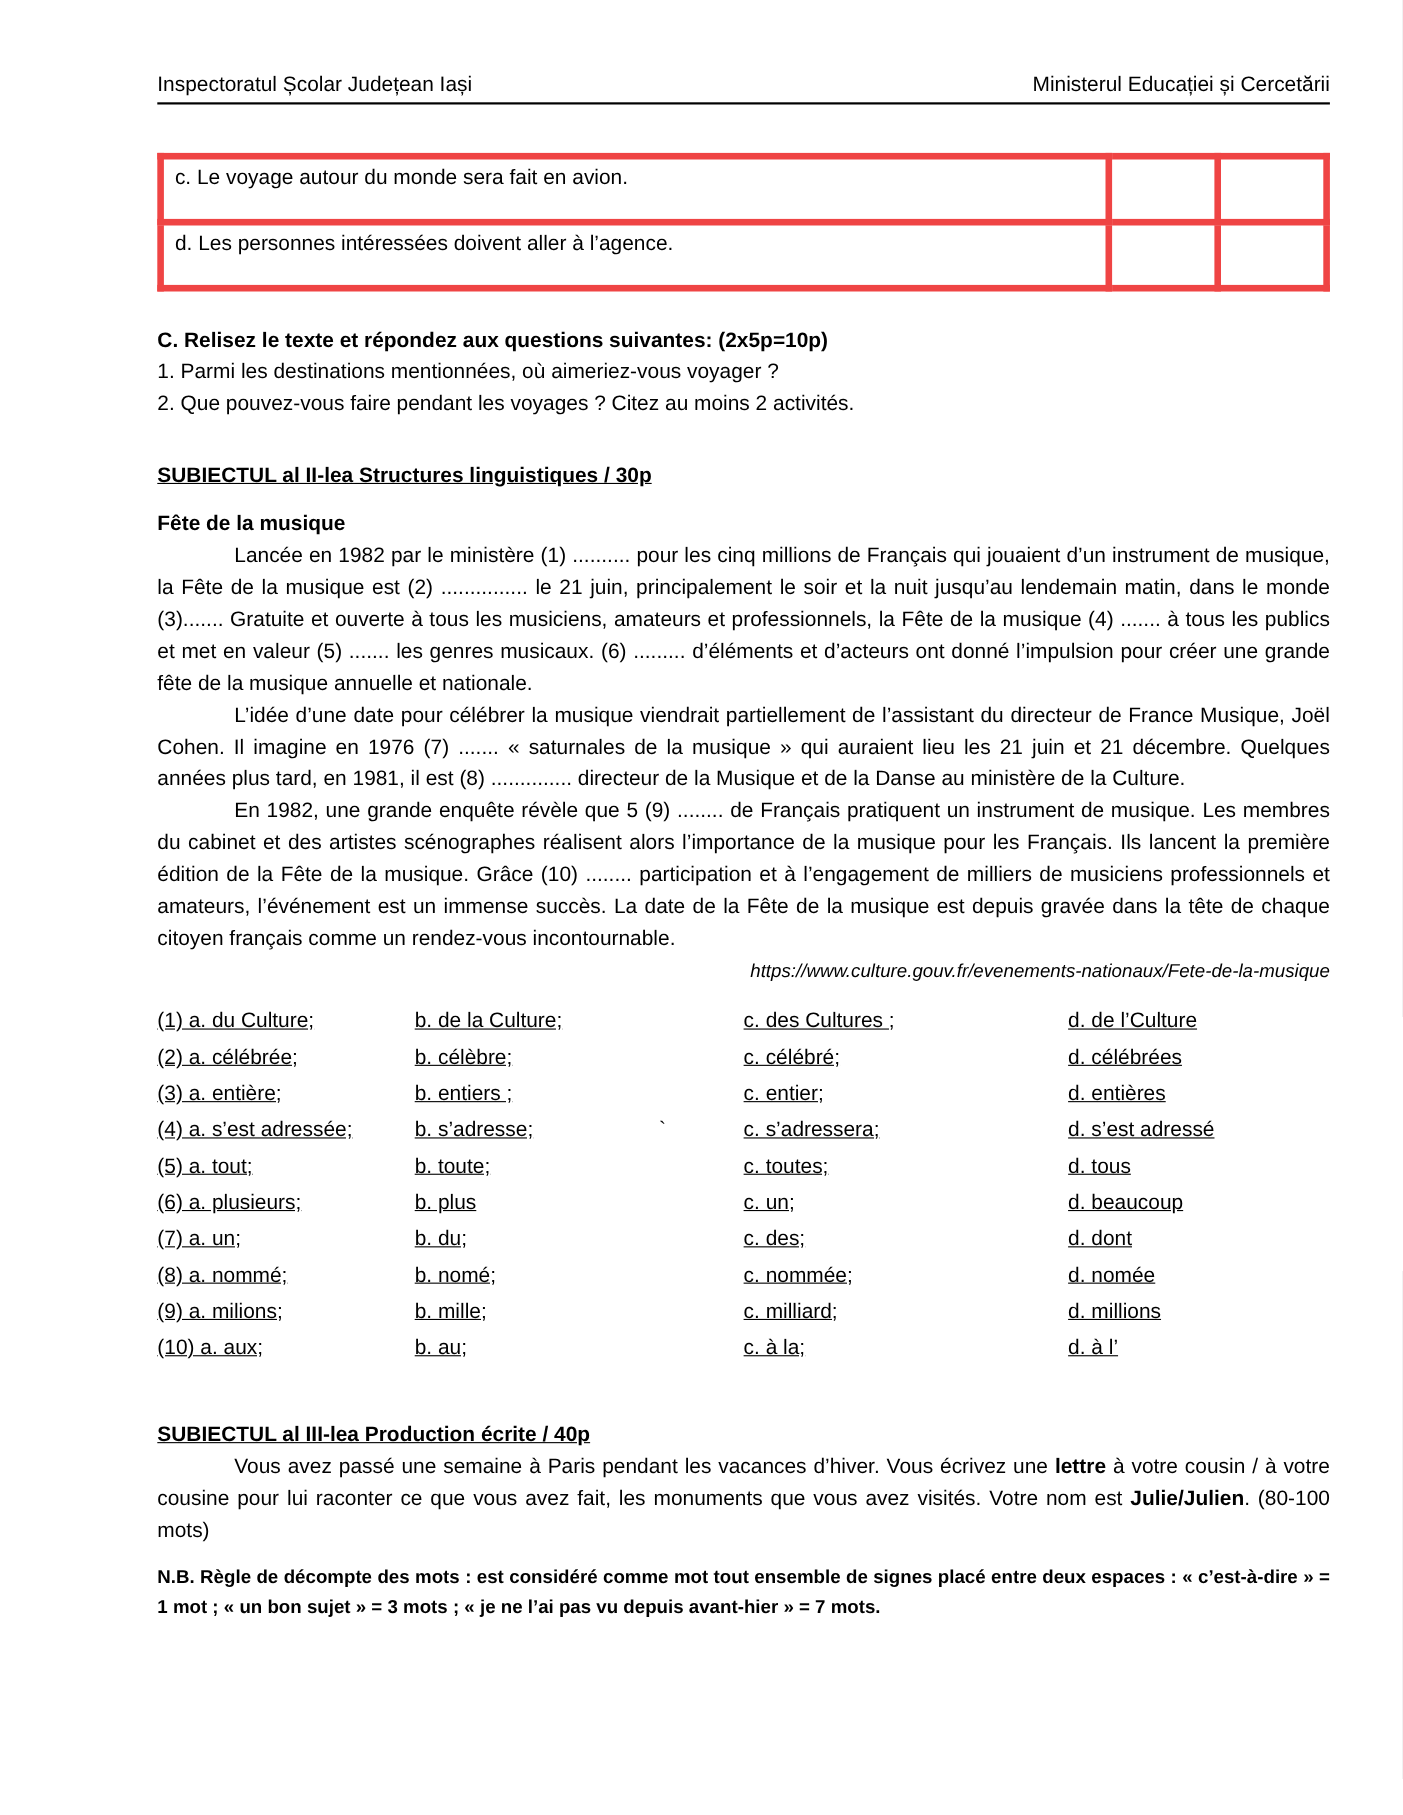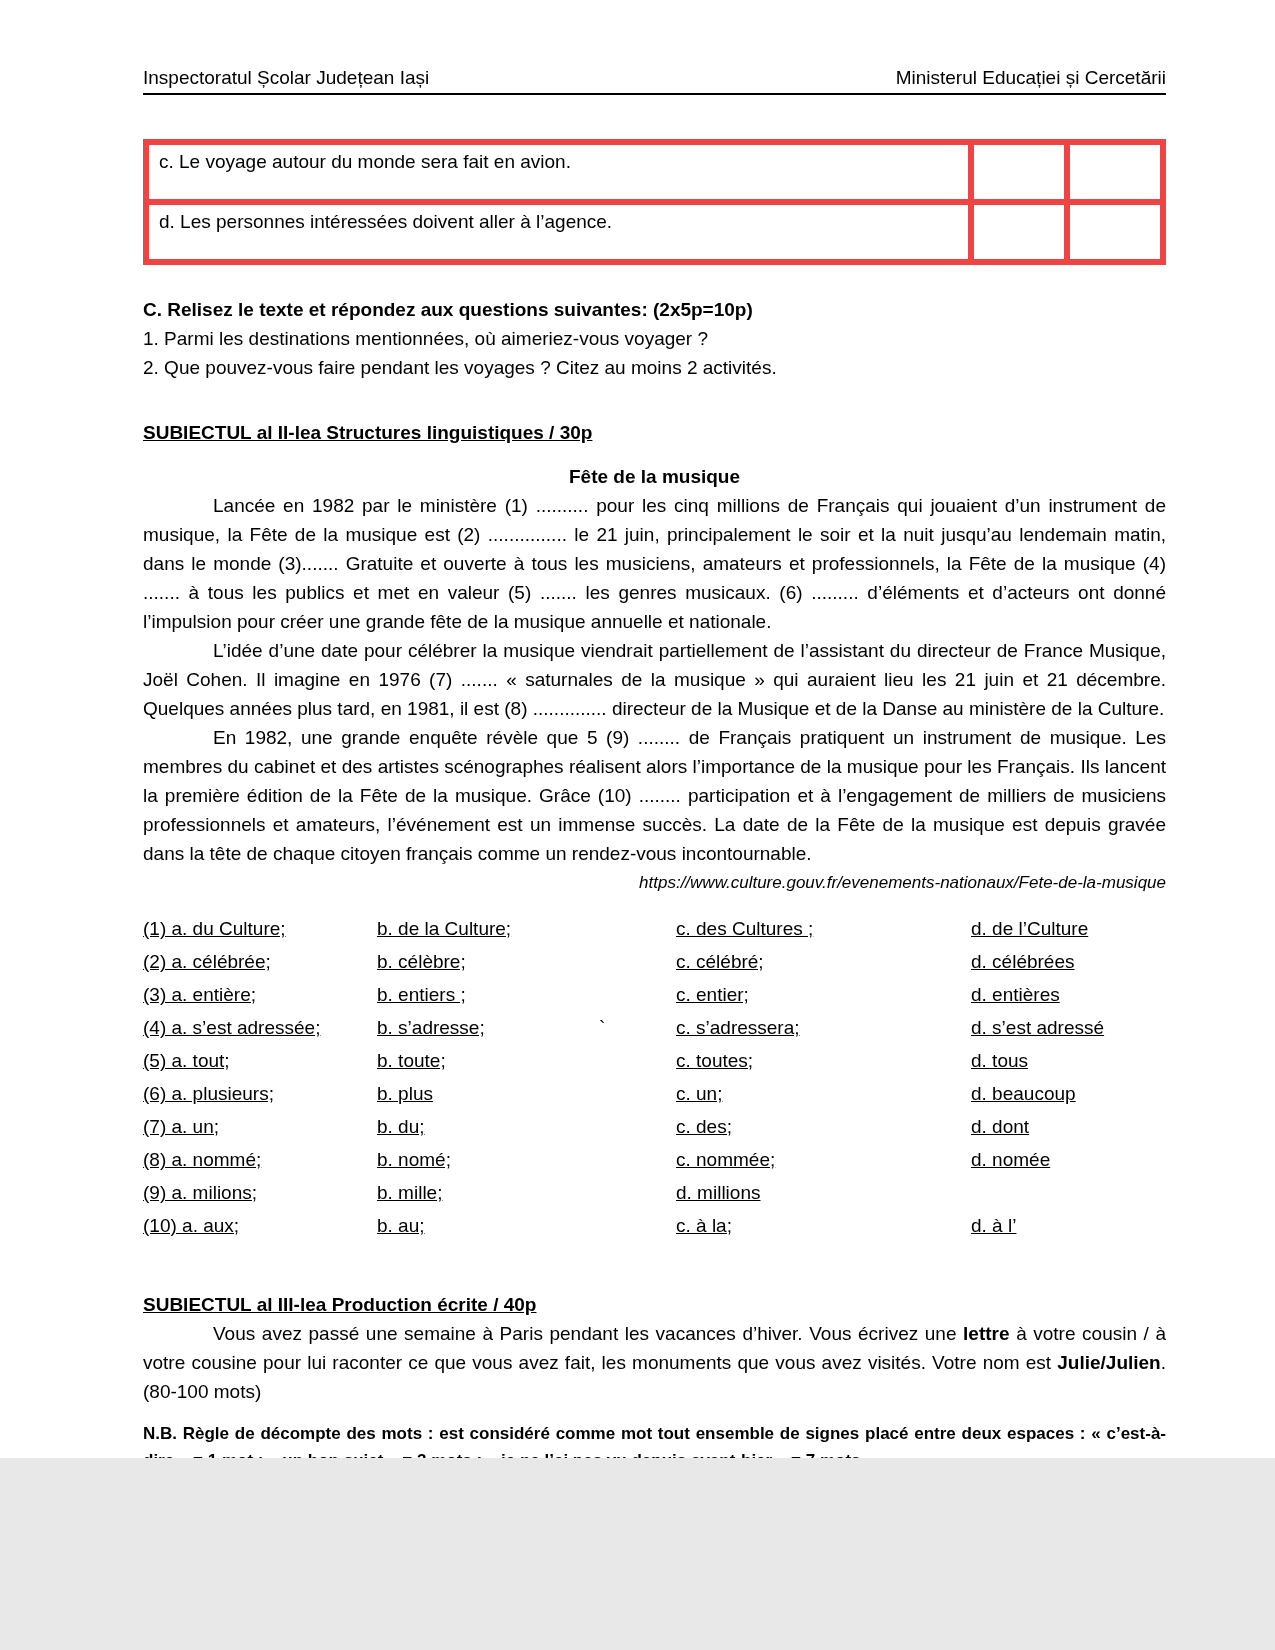--- a/index.html
+++ b/index.html
@@ -1,25 +1,25 @@
 <!DOCTYPE html>
 <html><head>
 <meta charset="utf-8">
 <style>
   html,body { margin:0; padding:0; background:#e8e8e8; }
   .page {
     position:relative;
-    width:1275px; height:1458px;
+    width:1275px; height:1650px;
     margin:0 auto;
     background:#ffffff;
     color:#000000;
     font-family:"Liberation Sans", sans-serif;
     font-size:19px; line-height:29px;
     box-sizing:border-box;
-    padding:66px 109px 0 143px;
+    padding:66px 66px 0 143px;
     overflow:hidden;
   }
   p { margin:0; }
   .bold { font-weight:700; }
   .underline { text-decoration:underline; }
 
   .page-header {
     display:flex; justify-content:space-between; align-items:flex-end;
     border-bottom:2px solid #000;
     padding-bottom:3px;
@@ -37,21 +37,21 @@
     vertical-align:top;
     height:50px;
     padding:2px 10px;
   }
   .tf-table td.stmt { width:84.8%; }
   .tf-table td.box  { width:7.6%; }
 
   .sec-c { margin-top:30px; }
   .sec-2 { margin-top:36px; }
 
-  .text-title { text-align:center; font-weight:700; margin-top:15px; }
+  .text-title { text-align:left; font-weight:700; margin-top:15px; }
 
   .para { text-align:justify; text-indent:70px; }
 
   .source {
     text-align:right;
     font-style:italic;
     font-size:17px;
     line-height:26px;
     margin-top:2px;
   }
@@ -168,20 +168,21 @@
     </div>
     <div class="opt-row">
       <span>(8) a. nommé;</span>
       <span>b. nomé;</span>
       <span>c. nommée;</span>
       <span>d. nomée</span>
     </div>
     <div class="opt-row">
       <span>(9) a. milions;</span>
       <span>b. mille;</span>
+      <span>c. milliard;</span>
       <span>d. millions</span>
     </div>
     <div class="opt-row">
       <span>(10) a. aux;</span>
       <span>b. au;</span>
       <span>c. à la;</span>
       <span>d. à l’</span>
     </div>
   </div>
 

